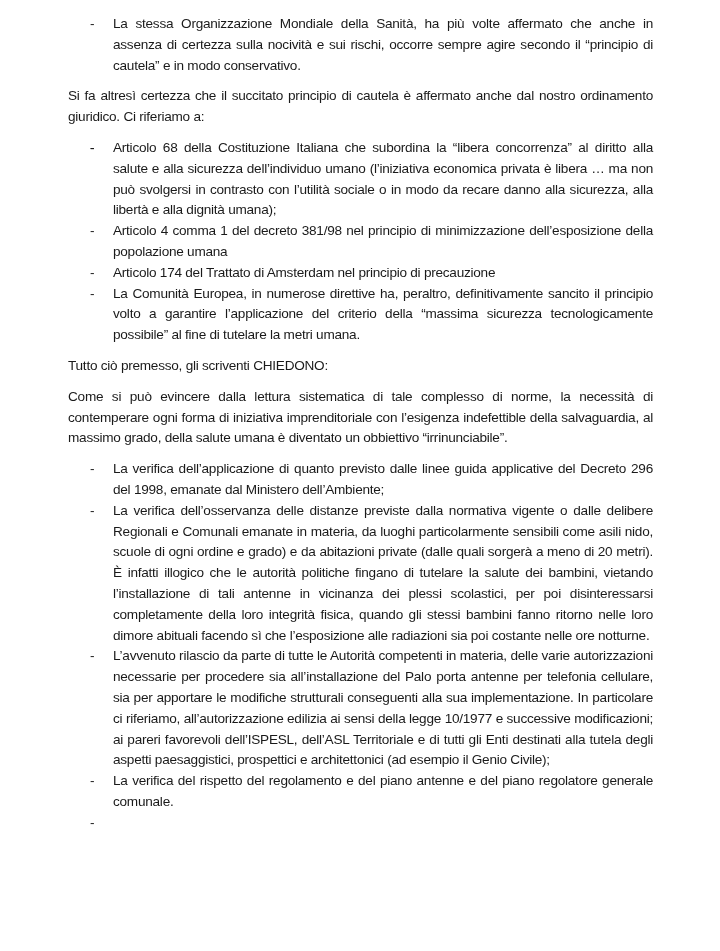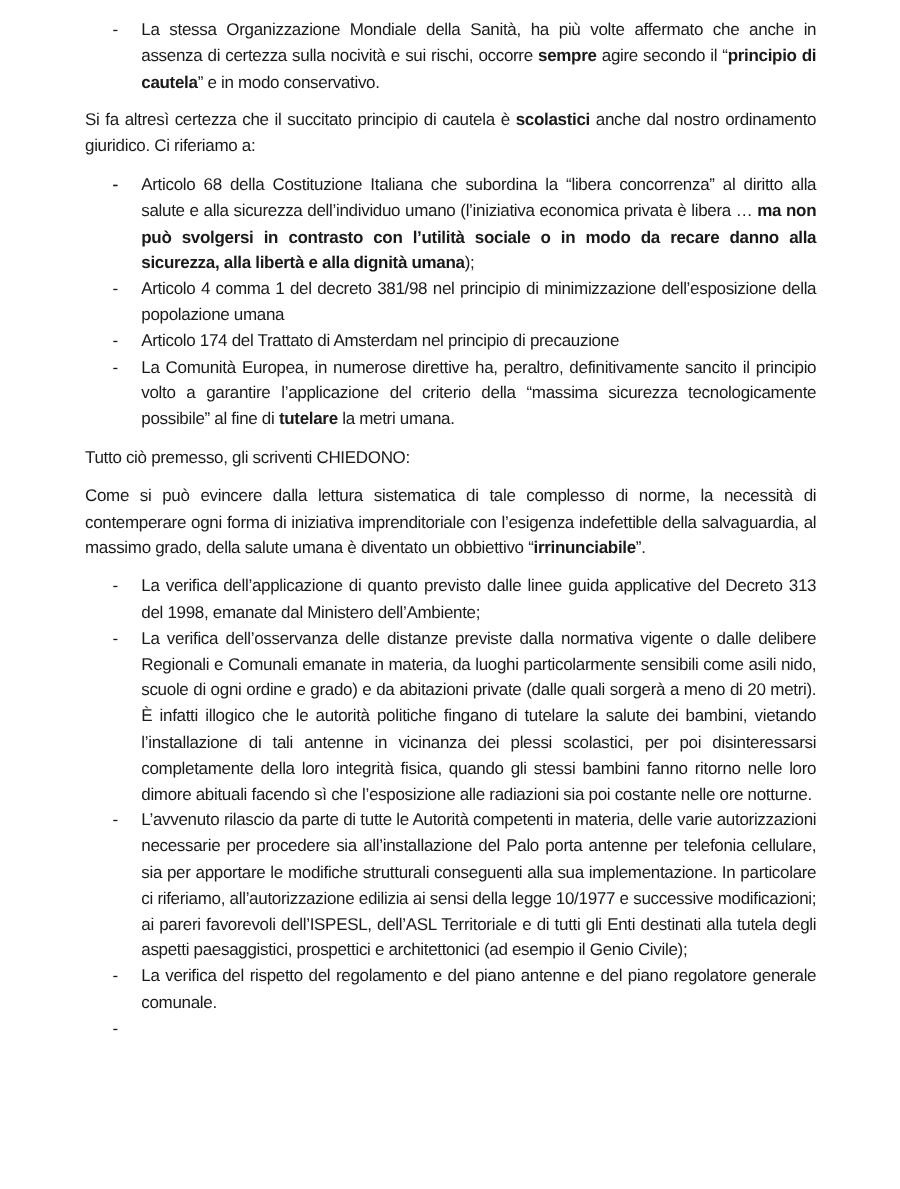--- a/index.html
+++ b/index.html
@@ -10,39 +10,39 @@
   }
   .page {
     position: absolute; left: 68px; top: 14px; width: 585px;
     font-size: 13.6px; line-height: 20.8px;
     letter-spacing: -0.25px;
   }
   .para { margin: 0 0 10px 0; text-align: justify; }
   .list { margin: 0 0 10px 0; padding: 0; list-style: none; }
   .list li { position: relative; padding-left: 45px; text-align: justify; }
   .list li .dash { position: absolute; left: 22px; top: 0; }
-  b { font-weight: bold; }
+  b { font-weight: normal; }
 </style>
 </head>
 <body>
 
 <div class="page">
   <ul class="list">
       <li><span class="dash">-</span><span>La stessa Organizzazione Mondiale della Sanità, ha più volte affermato che anche in assenza di certezza sulla nocività e sui rischi, occorre </span><b>sempre</b><span> agire secondo il “</span><b>principio di cautela</b><span>” e in modo conservativo.</span></li>
     </ul>
-  <p class="para"><span>Si fa altresì certezza che il succitato principio di cautela è </span><b>scolastici</b><span> anche dal nostro ordinamento giuridico. Ci riferiamo a:</span></p>
+  <p class="para"><span>Si fa altresì certezza che il succitato principio di cautela è </span><b>affermato</b><span> anche dal nostro ordinamento giuridico. Ci riferiamo a:</span></p>
   <ul class="list">
       <li><span class="dash">-</span></li>
       <li><span class="dash">-</span><span>Articolo 68 della Costituzione Italiana che subordina la “libera concorrenza” al diritto alla salute e alla sicurezza dell’individuo umano (l’iniziativa economica privata è libera … </span><b>ma non può svolgersi in contrasto con l’utilità sociale o in modo da recare danno alla sicurezza, alla libertà e alla dignità umana</b><span>);</span></li>
       <li><span class="dash">-</span><span>Articolo 4 comma 1 del decreto 381/98 nel principio di minimizzazione dell’esposizione della popolazione umana</span></li>
       <li><span class="dash">-</span><span>Articolo 174 del Trattato di Amsterdam nel principio di precauzione</span></li>
       <li><span class="dash">-</span><span>La Comunità Europea, in numerose direttive ha, peraltro, definitivamente sancito il principio volto a garantire l’applicazione del criterio della “massima sicurezza tecnologicamente possibile” al fine di </span><b>tutelare</b><span> la metri umana.</span></li>
     </ul>
   <p class="para"><span>Tutto ciò premesso, gli scriventi CHIEDONO:</span></p>
   <p class="para"><span>Come si può evincere dalla lettura sistematica di tale complesso di norme, la necessità di contemperare ogni forma di iniziativa imprenditoriale con l’esigenza indefettible della salvaguardia, al massimo grado, della salute umana è diventato un obbiettivo “</span><b>irrinunciabile</b><span>”.</span></p>
   <ul class="list">
-      <li><span class="dash">-</span><span>La verifica dell’applicazione di quanto previsto dalle linee guida applicative del Decreto 313 del 1998, emanate dal Ministero dell’Ambiente;</span></li>
+      <li><span class="dash">-</span><span>La verifica dell’applicazione di quanto previsto dalle linee guida applicative del Decreto 296 del 1998, emanate dal Ministero dell’Ambiente;</span></li>
       <li><span class="dash">-</span><span>La verifica dell’osservanza delle distanze previste dalla normativa vigente o dalle delibere Regionali e Comunali emanate in materia, da luoghi particolarmente sensibili come asili nido, scuole di ogni ordine e grado) e da abitazioni private (dalle quali sorgerà a meno di 20 metri). È infatti illogico che le autorità politiche fingano di tutelare la salute dei bambini, vietando l’installazione di tali antenne in vicinanza dei plessi scolastici, per poi disinteressarsi completamente della loro integrità fisica, quando gli stessi bambini fanno ritorno nelle loro dimore abituali facendo sì che l’esposizione alle radiazioni sia poi costante nelle ore notturne.</span></li>
       <li><span class="dash">-</span><span>L’avvenuto rilascio da parte di tutte le Autorità competenti in materia, delle varie autorizzazioni necessarie per procedere sia all’installazione del Palo porta antenne per telefonia cellulare, sia per apportare le modifiche strutturali conseguenti alla sua implementazione. In particolare ci riferiamo, all’autorizzazione edilizia ai sensi della legge 10/1977 e successive modificazioni; ai pareri favorevoli dell’ISPESL, dell’ASL Territoriale e di tutti gli Enti destinati alla tutela degli aspetti paesaggistici, prospettici e architettonici (ad esempio il Genio Civile);</span></li>
       <li><span class="dash">-</span><span>La verifica del rispetto del regolamento e del piano antenne e del piano regolatore generale comunale.</span></li>
       <li><span class="dash">-</span></li>
     </ul>
 </div>
 
 </body></html>

